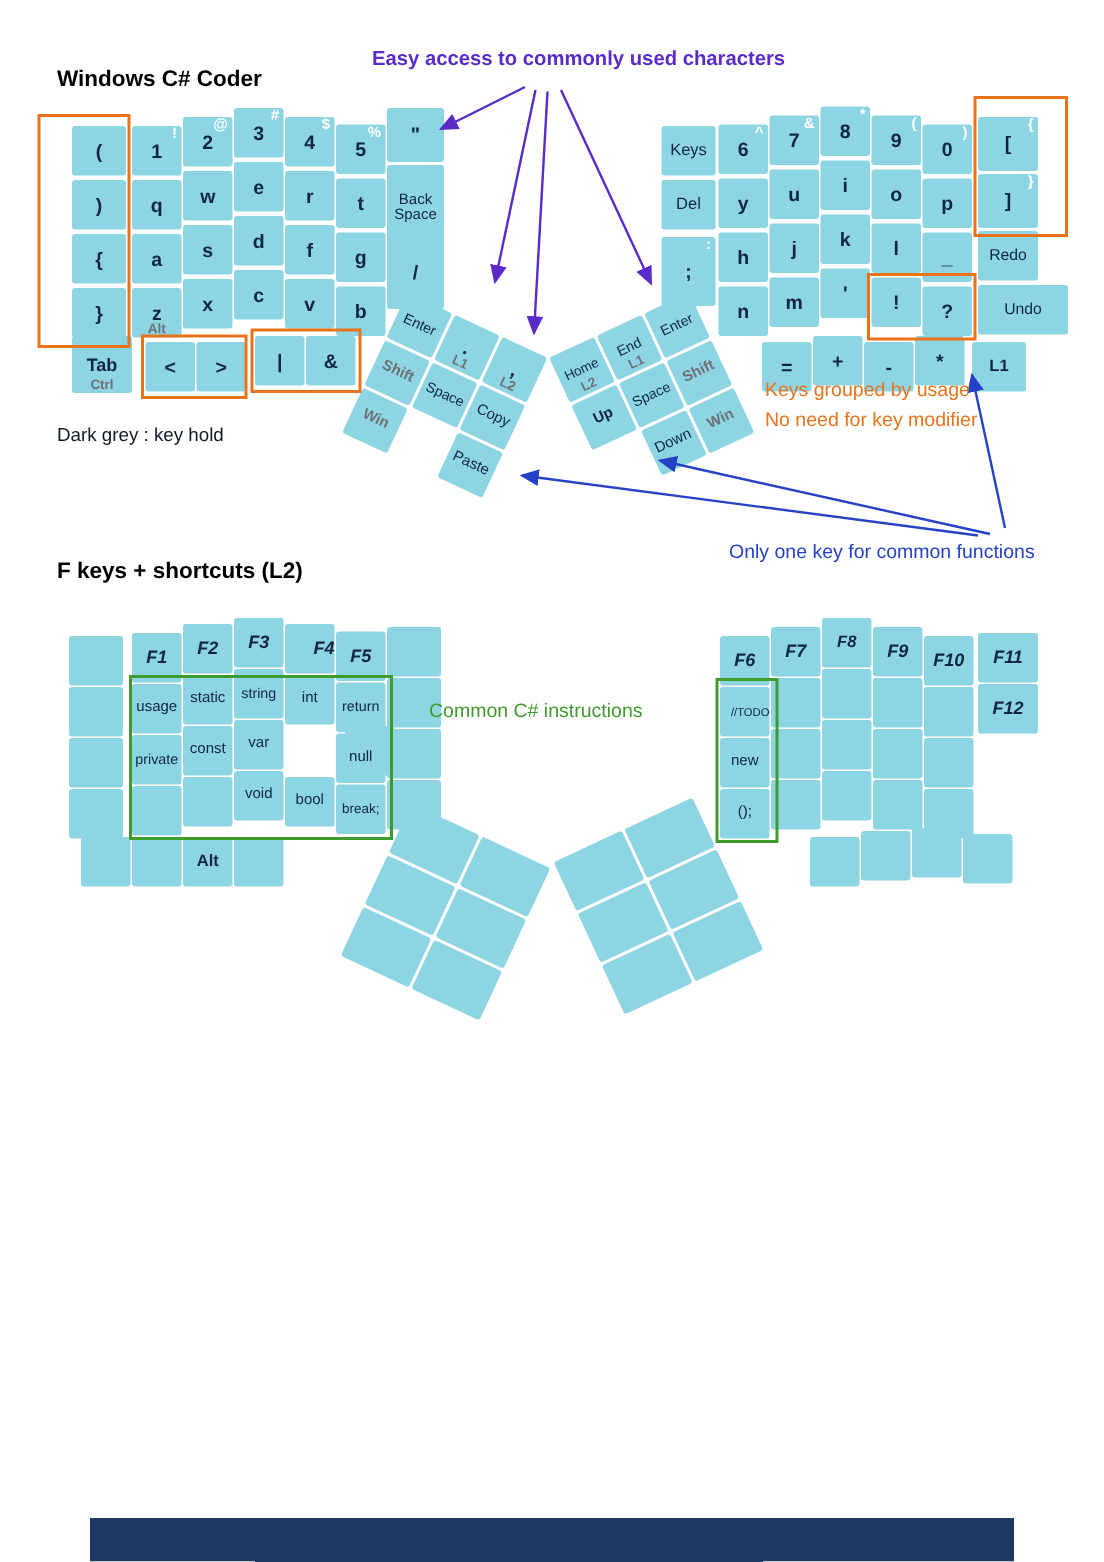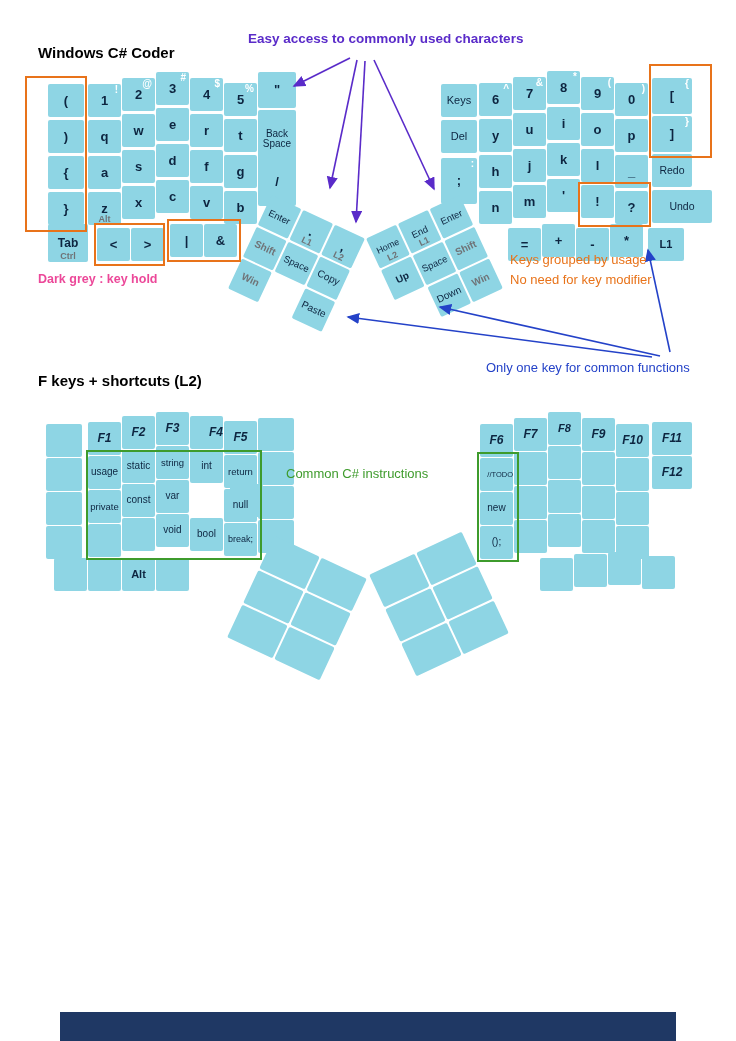--- a/index.html
+++ b/index.html
@@ -17,21 +17,21 @@
   .fkey .lab{font-style:italic}
   .cluster{position:absolute;transform-origin:center center}
   .cluster .key{position:absolute}
   .hl-box{position:absolute;border:2px solid;z-index:6;background:transparent}
   #overlay{position:absolute;left:0;top:0;width:736px;height:1041px;z-index:7;pointer-events:none}
   .title{position:absolute;font-size:15px;font-weight:700;color:#000;white-space:nowrap;z-index:8}
   .t1{left:38px;top:44px}
   .t2{left:38px;top:372px}
   .note{position:absolute;white-space:nowrap;z-index:8}
   .purple-note{left:248px;top:31px;font-size:13.5px;font-weight:600;color:var(--c-purple,#5a2bc9)}
-  .grey-note{left:38px;top:272px;font-size:12.5px;font-weight:700;color:#ec4899}
+  .grey-note{left:38px;top:283px;font-size:12.5px;font-weight:400;color:#0f172a}
   .orange-note{color:var(--c-orange,#e8731a);font-size:13px;font-weight:500}
   .o1{left:510px;top:252px}
   .o2{left:510px;top:272px}
   .blue-note{left:486px;top:360px;color:var(--c-blue,#2442c8);font-size:13px;font-weight:500}
   .green-note{left:286px;top:466px;color:var(--c-green,#3e9b2c);font-size:13px;font-weight:500}
   .footer-bar{position:absolute;left:60px;top:1012px;width:616px;height:29px;
               background:var(--c-footer,#1f3864);z-index:2}
 </style>
 </head>
 <body>

